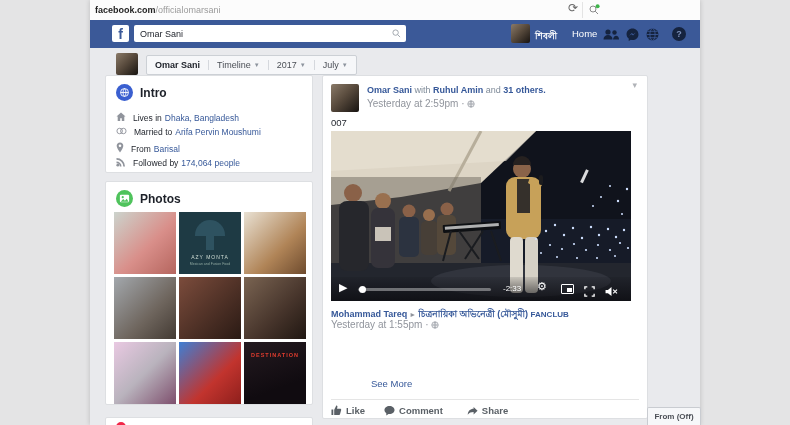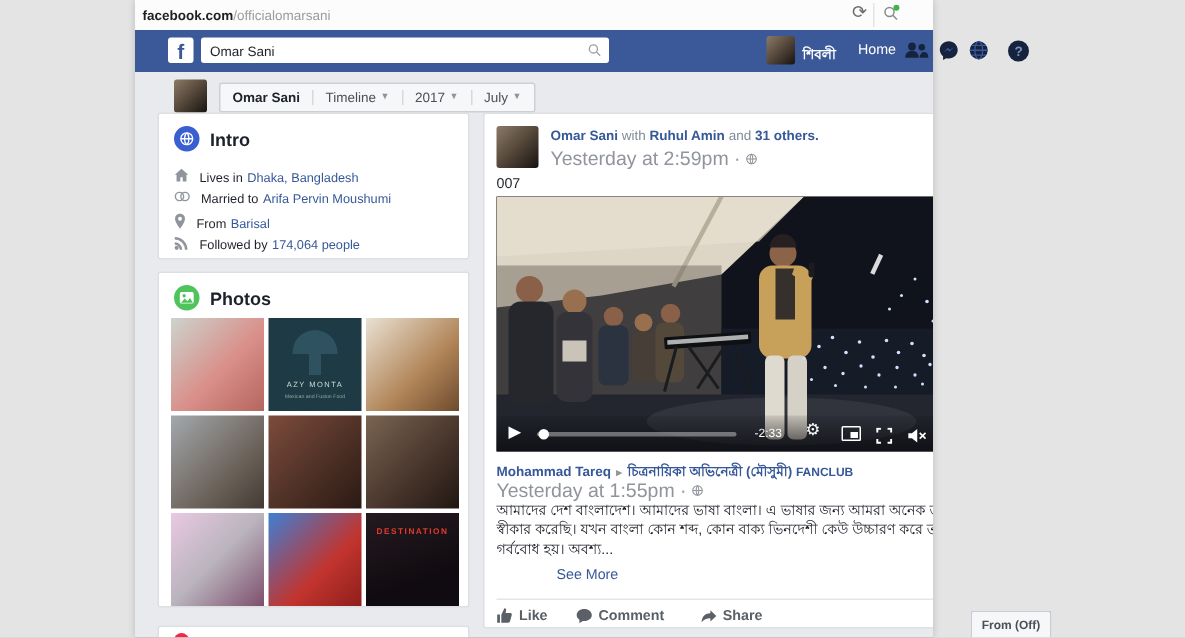--- a/index.html
+++ b/index.html
@@ -1,18 +1,18 @@
 <!DOCTYPE html>
 <html><head>
 <meta charset="utf-8">
 <style>
   html,body{margin:0;padding:0;background:#cfcfcf;font-family:"Liberation Sans",sans-serif;}
   #canvas{position:relative;width:790px;height:425px;background:#e4e4e5;overflow:hidden;}
   
-  #browser{position:absolute;left:90px;top:0;width:532px;height:425px;background:#b91c1c;box-shadow:0 0 5px rgba(0,0,0,.18);}
+  #browser{position:absolute;left:90px;top:0;width:610px;height:425px;background:#b91c1c;box-shadow:0 0 5px rgba(0,0,0,.18);}
   #browser-bar{position:absolute;left:0;top:0;right:0;height:20px;background:#fcfcfc;border-bottom:1px solid #e2e2e2;}
   #url-text{position:absolute;left:5px;top:5px;font-size:9px;white-space:nowrap;}
   .url-domain{font-weight:bold;color:#1f1f1f;}
   .url-path{color:#9b9b9b;}
   #refresh-btn{position:absolute;left:478px;top:1px;font-size:12px;color:#6b6b6b;}
   #bar-divider{position:absolute;left:492px;top:2px;width:1px;height:16px;background:#e4e4e4;}
   #browser-search{position:absolute;left:499px;top:2px;width:106px;height:15px;display:flex;align-items:center;gap:4px;}
   #browser-search .ph{font-size:9px;font-style:italic;color:#9a9a9a;}
   
   #fb-bar{position:absolute;left:0;top:20px;right:0;height:28px;background:#3b5998;}
@@ -66,21 +66,21 @@
   .ph9{background:linear-gradient(160deg,#241a20 0%,#100b10 70%);display:flex;align-items:flex-start;justify-content:center;padding-top:10px;box-sizing:border-box;}
   .ph9 .t1{font-size:5.5px;font-weight:bold;letter-spacing:1px;color:#e03c2e;}
   #partial-card{left:15px;top:369px;width:208px;height:14px;}
   #partial-dot{position:absolute;left:10px;top:4px;width:10px;height:10px;border-radius:50%;background:#f02849;}
   
   #post-card{left:232px;top:27px;width:326px;height:344px;}
   #post-chevron{position:absolute;right:10px;top:4px;color:#b0b3b8;font-size:9px;}
   #post-avatar{position:absolute;left:8px;top:8px;width:28px;height:28px;border-radius:2px;}
   #post-title{position:absolute;left:44px;top:9px;font-size:9px;color:#7f8b99;white-space:nowrap;}
   .blink{color:#365899;font-weight:bold;}
-  #post-sub,.tstamp{font-size:13px;color:#90949c;display:flex;align-items:center;gap:3px;}
+  #post-sub,.tstamp{font-size:10px;color:#90949c;display:flex;align-items:center;gap:3px;}
   #post-sub{position:absolute;left:44px;top:22px;}
   #post-body{position:absolute;left:8px;top:41px;font-size:9.5px;color:#1d2129;}
   #video{position:absolute;left:8px;top:55px;width:300px;height:170px;background:#000;overflow:hidden;}
   #vcontrols{position:absolute;left:0;right:0;bottom:0;height:24px;background:linear-gradient(rgba(10,10,14,.1),rgba(10,10,14,.75));}
   #vplay{position:absolute;left:8px;top:4px;color:#fff;font-size:11px;}
   #vtrack{position:absolute;left:27px;top:11px;width:133px;height:3px;border-radius:2px;background:rgba(255,255,255,.38);}
   #vknob{position:absolute;left:28px;top:9px;width:7px;height:7px;border-radius:50%;background:#fff;}
   #vtime{position:absolute;left:172px;top:7px;color:#fff;font-size:8px;}
   #vgear{position:absolute;left:206px;top:3px;color:#fff;font-size:11px;}
   #vpip{position:absolute;left:230px;top:7px;width:11px;height:8px;border:1px solid #fff;border-radius:1px;}
@@ -362,21 +362,20 @@
         <div id="share-sub" class="tstamp">
             <span>Yesterday at 1:55pm ·</span>
             <svg width="8" height="8" viewBox="0 0 10 10">
               <g stroke="#90949c" stroke-width=".9" fill="none">
                 <circle cx="5" cy="5" r="4"></circle>
                 <path d="M1 5h8M5 1c1.5 1.3 1.5 6.7 0 8-1.5-1.3-1.5-6.7 0-8z"></path>
               </g>
             </svg>
           </div>
 
-        <div id="post-msg">আমাদের দেশ বাংলাদেশ। আমাদের ভাষা বাংলা। এ ভাষার জন্য আমরা অনেক ত্যাগ স্বীকার করেছি। যখন বাংলা কোন শব্দ, কোন বাক্য ভিনদেশী কেউ উচ্চারণ করে তখন গর্ববোধ হয়। অবশ্য...</div>
         <div id="see-more">See More</div>
         <div id="post-divider"></div>
 
         <div id="actions">
           <div class="action" id="action-like">
               <svg width="11" height="11" viewBox="0 0 12 12" fill="#5a6066">
                 <path d="M.5 5h2v6h-2zM3.5 11V5.2L5.8.5c.9 0 1.4.6 1.2 1.5L6.6 4h3.4c.8 0 1.3.7 1.1 1.4l-1.2 4.4c-.2.7-.7 1.2-1.5 1.2z"></path>
               </svg>
               <span>Like</span>
             </div>

